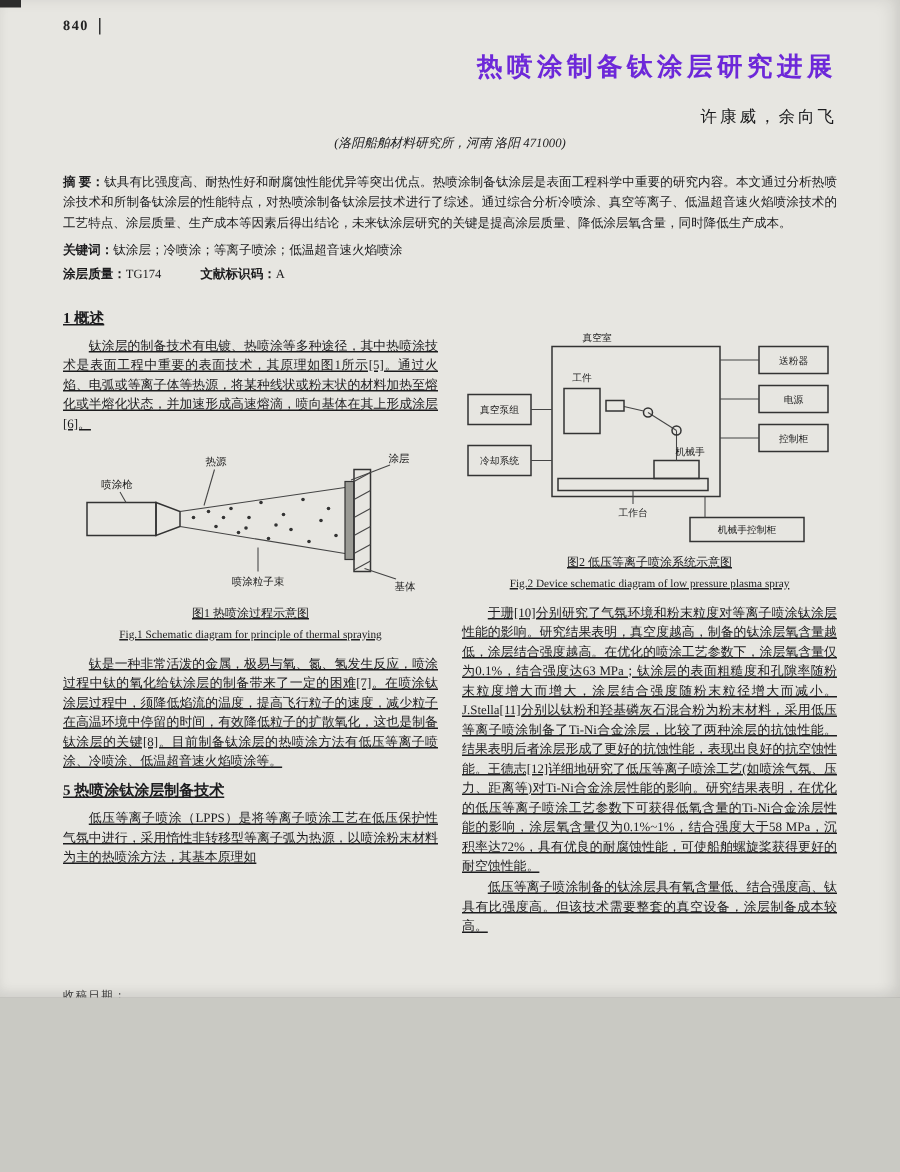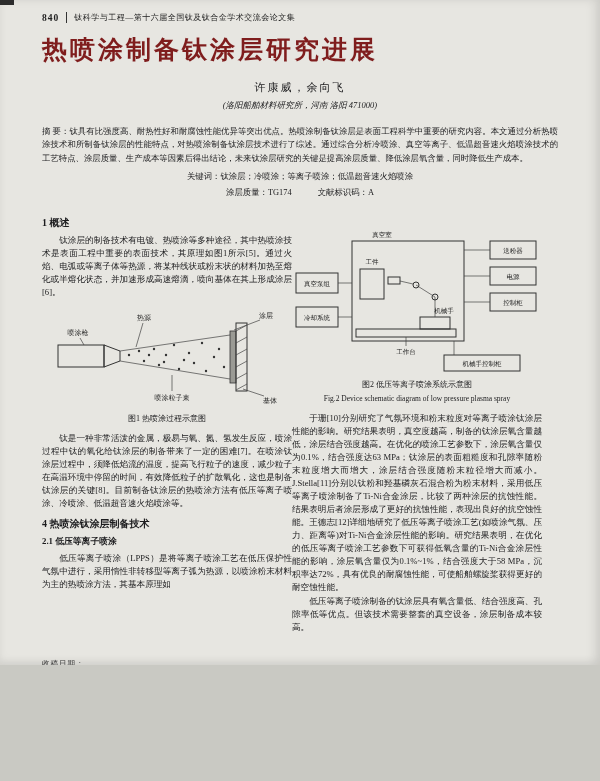--- a/index.html
+++ b/index.html
@@ -11,30 +11,30 @@
     padding:8px 42px 0 42px;
     box-shadow:inset -6px 0 10px rgba(0,0,0,0.08), inset 0 -4px 8px rgba(0,0,0,0.06);
   }
   .artifact-corner { position:absolute; top:0; left:0; width:14px; height:5px; background:#2c2c2c; }
 
   .running-header { display:flex; align-items:center; gap:7px; font-size:8px; color:#222; margin:4px 0 10px 0; }
   .page-num { font-weight:bold; font-size:9.5px; letter-spacing:1px; }
   .header-sep { width:1px; height:11px; background:#333; }
   .journal { letter-spacing:0.5px; }
 
-  .title { text-align:left; font-size:25px; font-weight:bold; letter-spacing:3px; margin:8px 0 14px 0; color:#7f1d1d; }
-  .authors { text-align:center; font-size:11px; letter-spacing:2px; margin-bottom:5px; }
+  .title { text-align:right; font-size:17px; font-weight:bold; letter-spacing:3px; margin:8px 0 14px 0; color:#6d28d9; }
+  .authors { text-align:right; font-size:11px; letter-spacing:2px; margin-bottom:5px; }
   .affiliation { text-align:center; font-size:8.5px; margin-bottom:13px;font-style:italic; }
 
   .abstract { font-size:8.4px; line-height:1.6; text-align:justify; margin-bottom:6px; }
-  .meta-line { font-size:8.4px; line-height:1.5; margin-bottom:3px;text-align:center; }
-  .b { font-weight:normal; }
+  .meta-line { font-size:8.4px; line-height:1.5; margin-bottom:3px; }
+  .b { font-weight:bold; }
   .meta-gap { display:inline-block; width:26px; }
 
-  .columns { display:flex; margin-top:9px; }
+  .columns { display:flex; gap:16px; margin-top:9px;text-decoration:underline; }
   .col { width:250px; font-size:8.6px; line-height:13px; text-align:justify; }
   .col p { margin:0 0 1px 0; }
   .indent { text-indent:2em; }
   .sec-h1 { font-weight:bold; font-size:10px; margin:7px 0 5px 0; }
   .sec-h2 { font-weight:bold; font-size:8.8px; margin:5px 0 4px 0; }
 
   figure { text-align:center; margin:6px 0 7px 0; }
   .fig-svg { display:block; margin:0 auto; }
   .fig-svg text { font-size:7px; fill:#1d1d1d; text-anchor:middle; font-family:inherit; }
   .fig-svg .t2 { font-size:6.5px; }
@@ -47,21 +47,20 @@
 </style>
 </head>
 <body>
 
 <div class="page">
   <div class="artifact-corner"></div>
 
   <header class="running-header">
     <span class="page-num">840</span>
     <span class="header-sep"></span>
-    <span class="journal">钛科学与工程—第十六届全国钛及钛合金学术交流会论文集</span>
   </header>
 
   <h1 class="title">热喷涂制备钛涂层研究进展</h1>
   <div class="authors">许康威，余向飞</div>
   <div class="affiliation">(洛阳船舶材料研究所，河南 洛阳 471000)</div>
 
   <div class="abstract">
     <span class="b">摘  要：</span><span>钛具有比强度高、耐热性好和耐腐蚀性能优异等突出优点。热喷涂制备钛涂层是表面工程科学中重要的研究内容。本文通过分析热喷涂技术和所制备钛涂层的性能特点，对热喷涂制备钛涂层技术进行了综述。通过综合分析冷喷涂、真空等离子、低温超音速火焰喷涂技术的工艺特点、涂层质量、生产成本等因素后得出结论，未来钛涂层研究的关键是提高涂层质量、降低涂层氧含量，同时降低生产成本。</span>
   </div>
 
@@ -123,25 +122,25 @@
               <line x1="192" y1="62" x2="203" y2="56"></line>
             <line x1="192" y1="74" x2="203" y2="68"></line>
               <line x1="192" y1="85" x2="203" y2="79"></line>
           </g>
           <text x="222" y="13">涂层</text>
           <line class="ld" x1="216" y1="15" x2="190" y2="25"></line>
           <text x="226" y="98">基体</text>
           <line class="ld" x1="220" y1="91" x2="199" y2="84"></line>
         </svg>
         <figcaption class="fig-cap-cn">图1  热喷涂过程示意图</figcaption>
+        <div class="fig-cap-en">Fig.1 Schematic diagram for principle of thermal spraying</div>
       </figure>
 
       <p class="indent">钛是一种非常活泼的金属，极易与氧、氮、氢发生反应，喷涂过程中钛的氧化给钛涂层的制备带来了一定的困难[7]。在喷涂钛涂层过程中，须降低焰流的温度，提高飞行粒子的速度，减少粒子在高温环境中停留的时间，有效降低粒子的扩散氧化，这也是制备钛涂层的关键[8]。目前制备钛涂层的热喷涂方法有低压等离子喷涂、冷喷涂、低温超音速火焰喷涂等。</p>
-      <div class="sec-h1">4  热喷涂钛涂层制备技术</div>
-      <div class="sec-h2">2.1  低压等离子喷涂</div>
+      <div class="sec-h1">5  热喷涂钛涂层制备技术</div>
       <p class="indent">低压等离子喷涂（LPPS）是将等离子喷涂工艺在低压保护性气氛中进行，采用惰性非转移型等离子弧为热源，以喷涂粉末材料为主的热喷涂方法，其基本原理如</p>
     </div>
 
     <div class="col">
 
       <figure>
         <svg class="fig-svg" width="246" height="160" viewBox="0 0 246 160">
 
           <rect class="ln" x="58" y="26" width="112" height="100"></rect>
           <text class="t2" x="88" y="22">真空室</text>
@@ -184,18 +183,18 @@
 
           <rect class="ln" x="150" y="140" width="76" height="16"></rect>
           <text class="t2" x="188" y="150.5">机械手控制柜</text>
           <line class="ld" x1="160" y1="126" x2="160" y2="140"></line>
         </svg>
         <figcaption class="fig-cap-cn">图2  低压等离子喷涂系统示意图</figcaption>
         <div class="fig-cap-en">Fig.2 Device schematic diagram of low pressure plasma spray</div>
       </figure>
 
       <p class="indent">于珊[10]分别研究了气氛环境和粉末粒度对等离子喷涂钛涂层性能的影响。研究结果表明，真空度越高，制备的钛涂层氧含量越低，涂层结合强度越高。在优化的喷涂工艺参数下，涂层氧含量仅为0.1%，结合强度达63 MPa；钛涂层的表面粗糙度和孔隙率随粉末粒度增大而增大，涂层结合强度随粉末粒径增大而减小。J.Stella[11]分别以钛粉和羟基磷灰石混合粉为粉末材料，采用低压等离子喷涂制备了Ti-Ni合金涂层，比较了两种涂层的抗蚀性能。结果表明后者涂层形成了更好的抗蚀性能，表现出良好的抗空蚀性能。王德志[12]详细地研究了低压等离子喷涂工艺(如喷涂气氛、压力、距离等)对Ti-Ni合金涂层性能的影响。研究结果表明，在优化的低压等离子喷涂工艺参数下可获得低氧含量的Ti-Ni合金涂层性能的影响，涂层氧含量仅为0.1%~1%，结合强度大于58 MPa，沉积率达72%，具有优良的耐腐蚀性能，可使船舶螺旋桨获得更好的耐空蚀性能。</p>
-      <p class="indent">低压等离子喷涂制备的钛涂层具有氧含量低、结合强度高、孔隙率低等优点。但该技术需要整套的真空设备，涂层制备成本较高。</p>
+      <p class="indent">低压等离子喷涂制备的钛涂层具有氧含量低、结合强度高、钛具有比强度高。但该技术需要整套的真空设备，涂层制备成本较高。</p>
     </div>
   </div>
 
   <div class="footer-note">收稿日期：</div>
 </div>
 
 </body></html>

